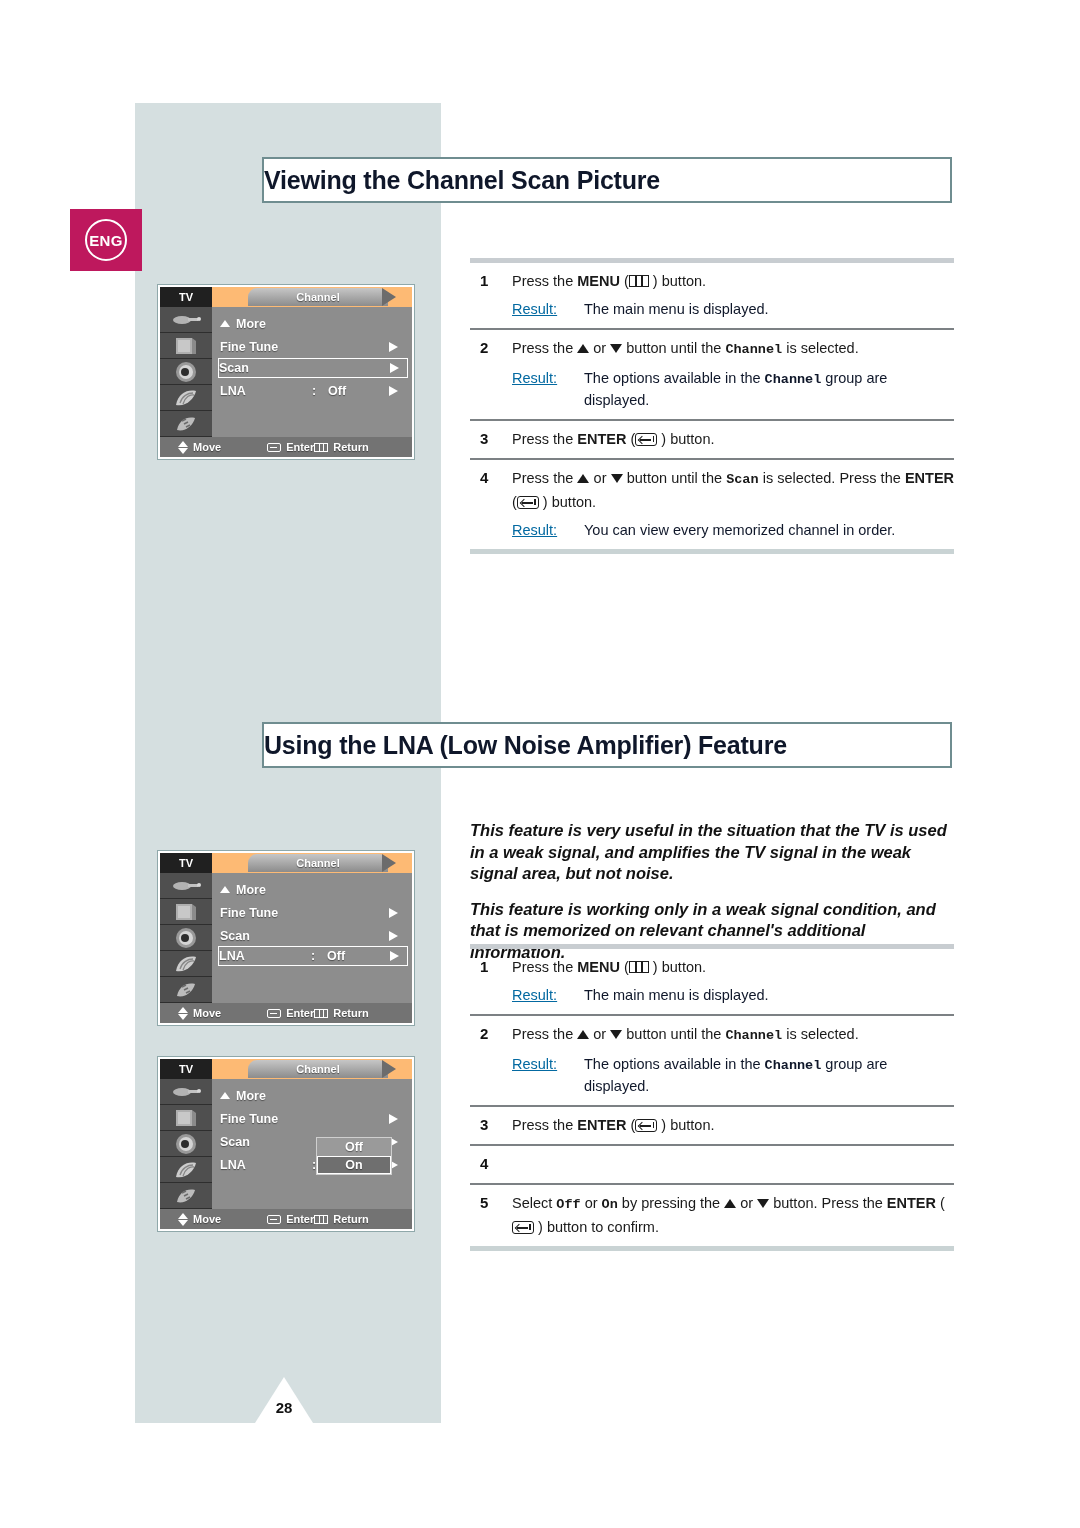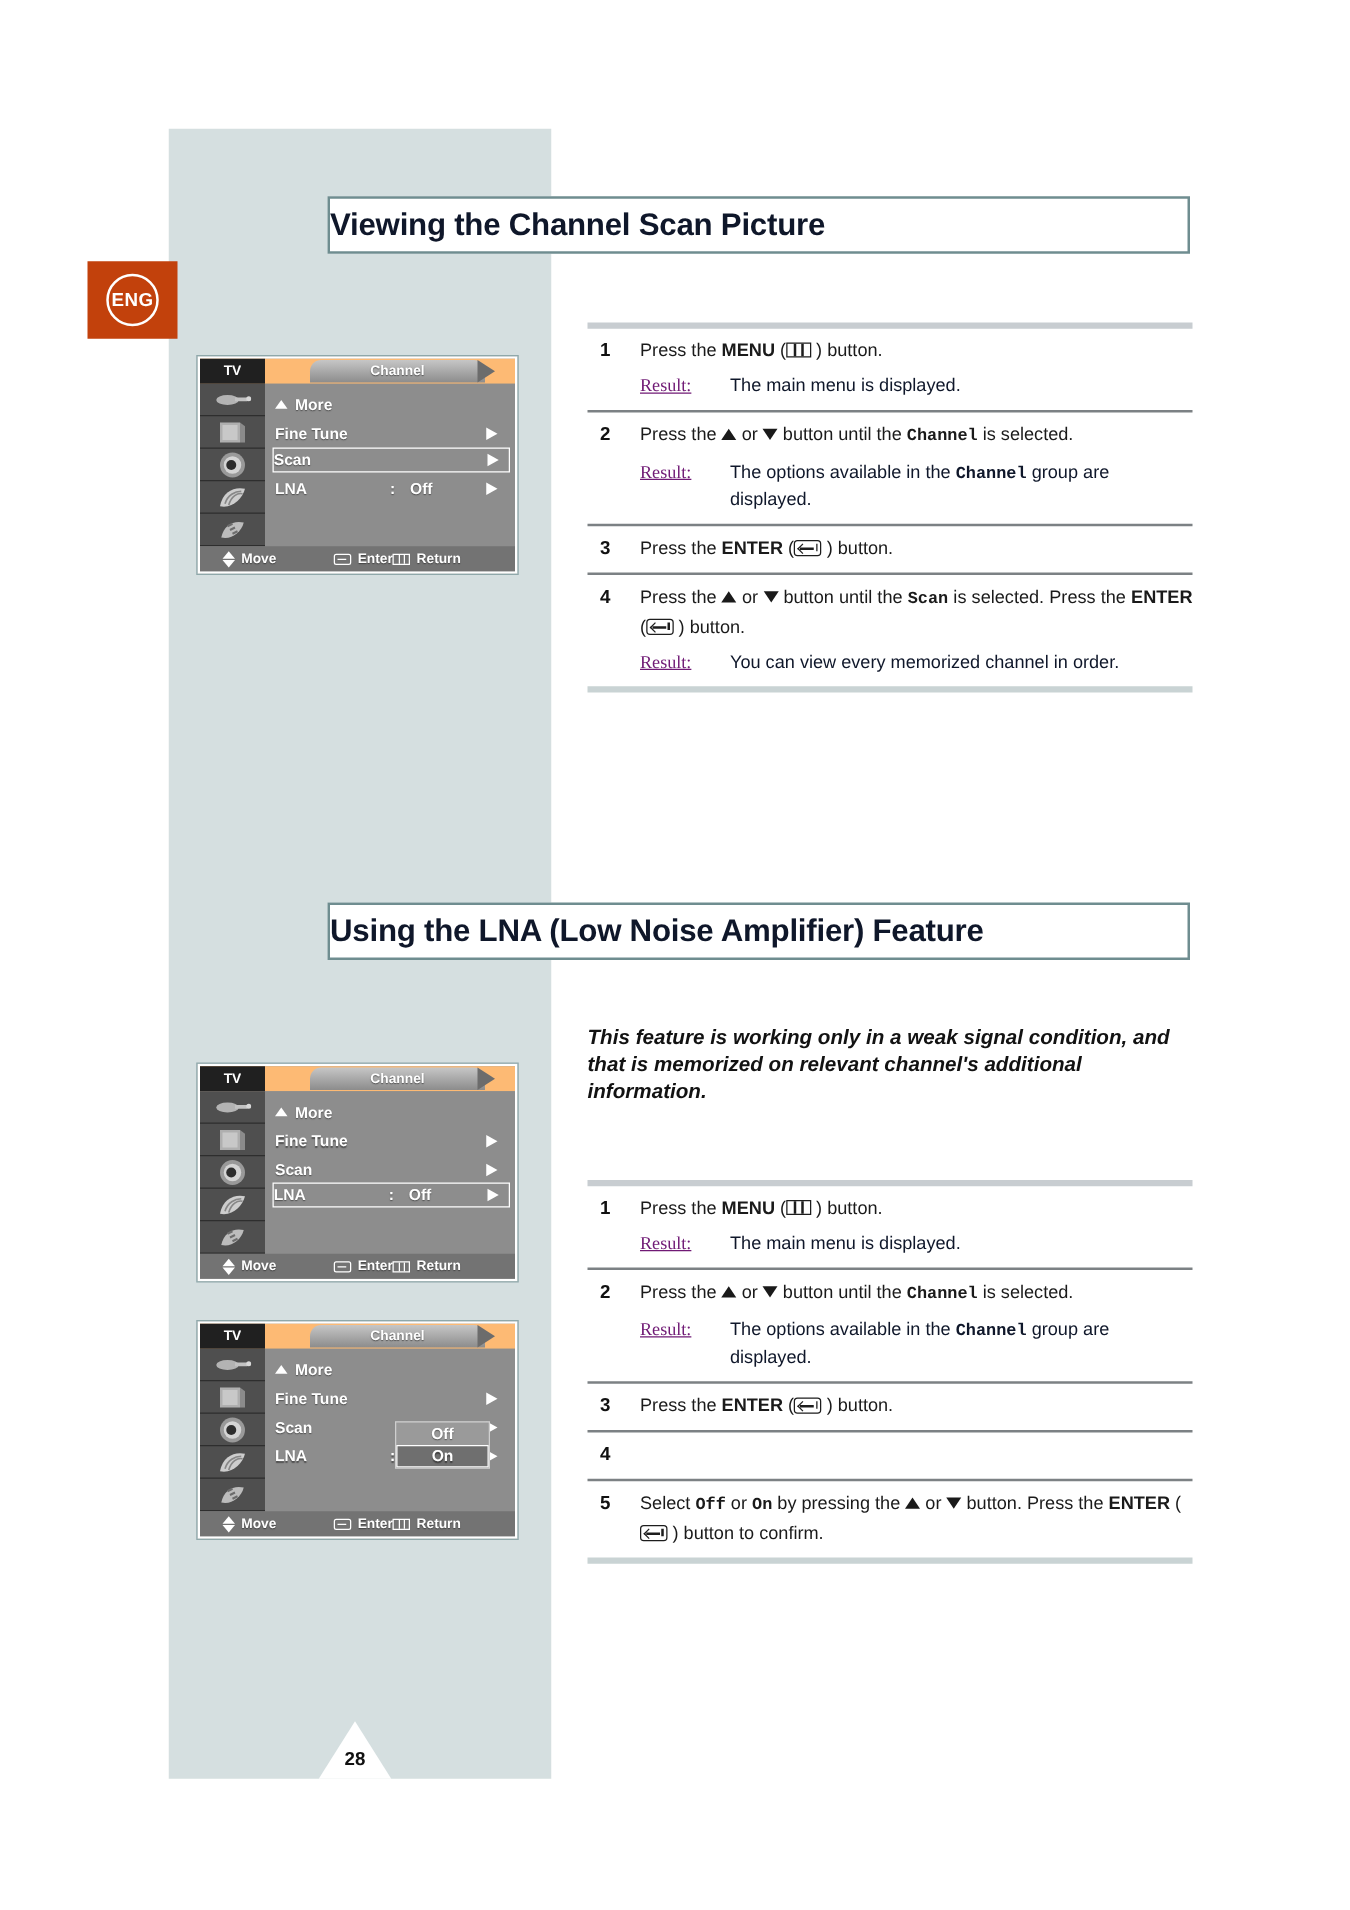--- a/index.html
+++ b/index.html
@@ -19,21 +19,21 @@
     left: 135px; top: 103px;
     width: 306px; height: 1320px;
     background: #d5dfe0;
   }
 
   
   .eng-badge {
     position: absolute;
     left: 70px; top: 209px;
     width: 72px; height: 62px;
-    background: #c2410c;
+    background: #be185d;
   }
   .eng-circle {
     position: absolute;
     left: 50%; top: 50%;
     transform: translate(-50%, -50%);
     width: 42px; height: 42px;
     border: 2px solid #ffffff;
     border-radius: 50%;
     color: #ffffff;
     font-size: 15px;
@@ -105,24 +105,23 @@
   }
   .step-line.just { text-align: justify; }
   .result-row {
     display: flex;
     margin-top: 7px;
   }
   .result-label {
     width: 72px;
     flex: none;
     font-size: 14.5px;
-    color: #701a75;
+    color: #0369a1;
     text-decoration: underline;
     line-height: 21px;
-    font-family: Liberation Serif, serif;
   }
   .result-text {
     flex: 1;
     font-size: 14.5px;
     color: #0f172a;
     line-height: 21px;
   }
   b.bd { font-weight: bold; }
   span.mono {
     font-family: "Liberation Mono", monospace;
@@ -558,20 +557,21 @@
         <div class="result-label">Result:</div>
         <div class="result-text">You can view every memorized channel in order.</div>
       </div>
     </div>
   </div>
 
   <div class="sep-thick-bottom"></div>
 </div>
 
 <div class="intro">
+  <p>This feature is very useful in the situation that the TV is used in a weak signal, and amplifies the TV signal in the weak signal area, but not noise.</p>
   <p>This feature is working only in a weak signal condition, and that is memorized on relevant channel's additional information.</p>
 </div>
 
 <div class="osd" id="osd-2">
   <div class="osd-top">
     <div class="osd-tv">TV</div>
     <div class="osd-tab">Channel</div>
     <div class="osd-tab-arrow"></div>
   </div>
   <div class="osd-side">

